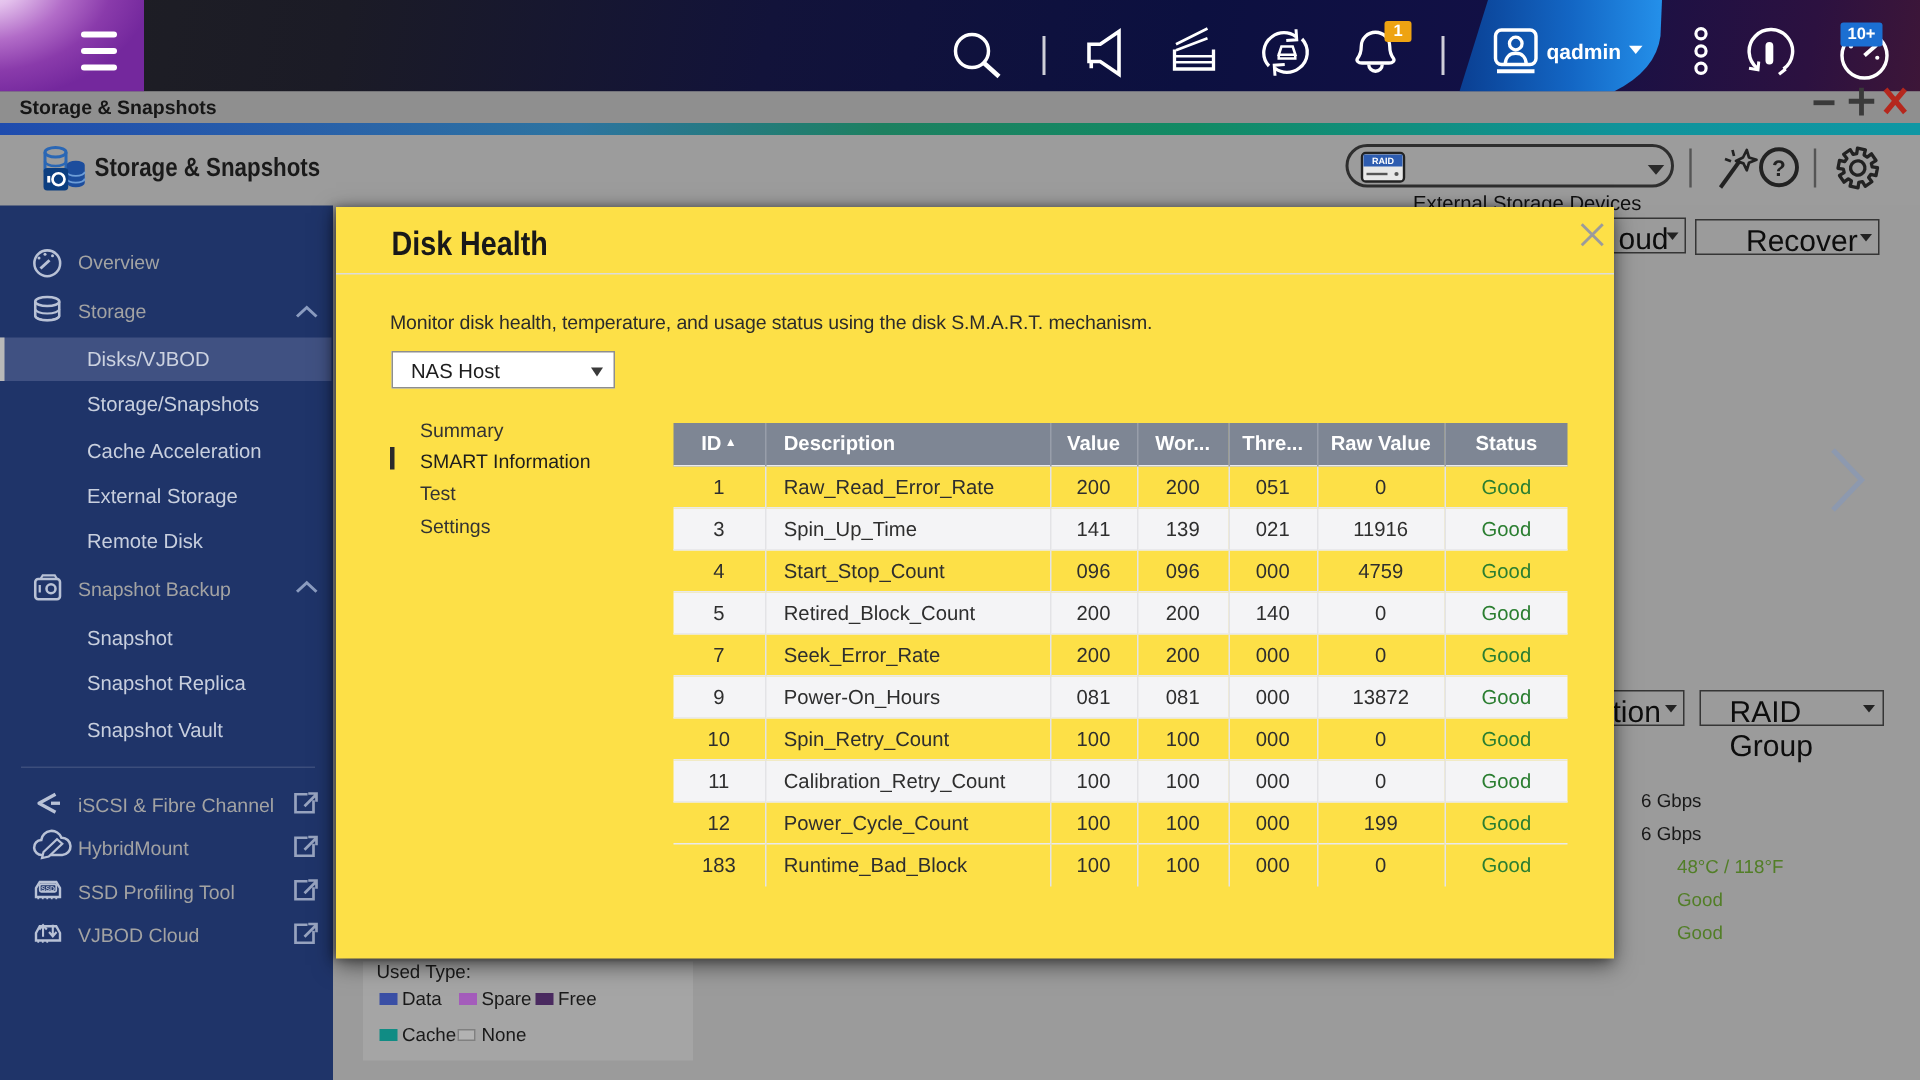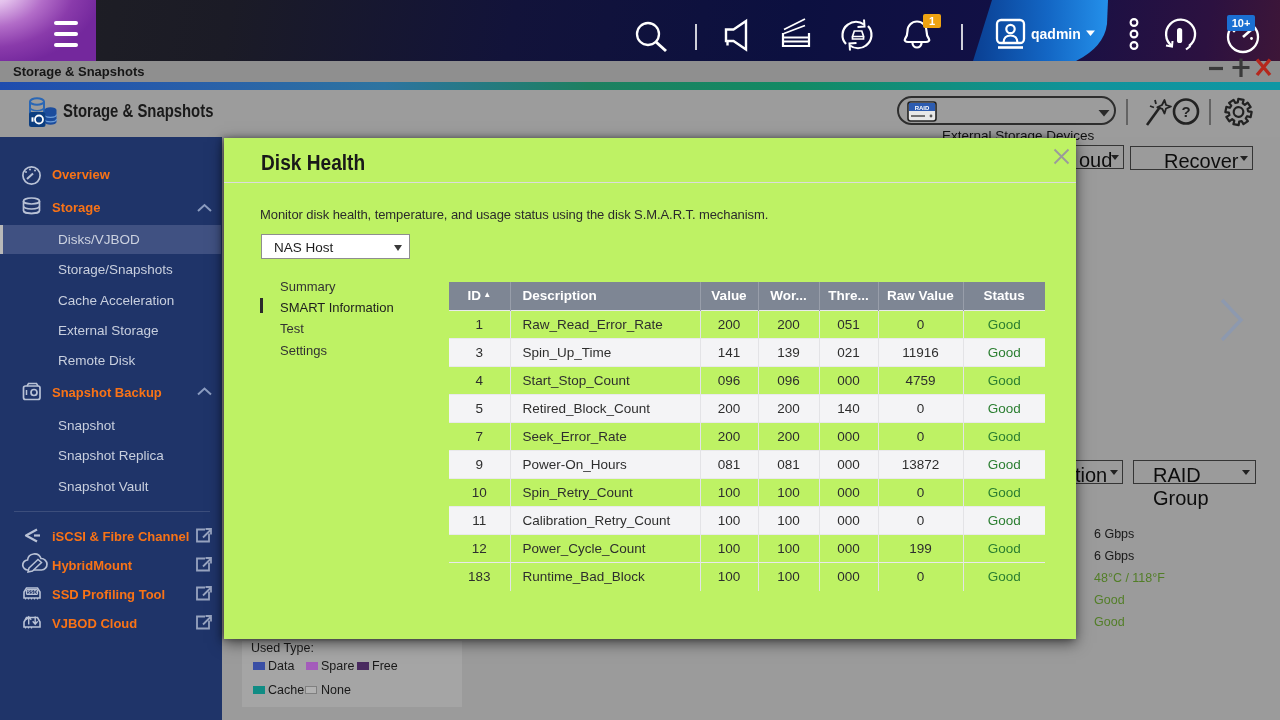--- a/index.html
+++ b/index.html
@@ -30,36 +30,36 @@
   background:linear-gradient(90deg,#1f4cae 0%,#2a63a8 18%,#2d74a0 30%,#1d8060 46%,#128a64 62%,#10939b 85%,#0f97a4 100%); }
 
 
 #appheader { position:absolute; left:0; top:90px; width:1280px; height:47px; background:#9c9c9c; }
 #appheader .title { position:absolute; left:63px; top:11px; font-size:17.5px; font-weight:bold; color:#1a1a1a; transform:scaleX(0.85); transform-origin:left top; white-space:nowrap; }
 #pill { position:absolute; left:897px; top:96px; width:219px; height:29px; border:2px solid #2e2e2e; border-radius:15px; }
 #pill .ptext { position:absolute; left:43px; top:5px; font-size:13.5px; color:#111;margin-top:25px; }
 
 
 #sidebar { position:absolute; left:0; top:137px; width:222px; height:583px; background:#1f3469; }
-.sitem { position:absolute; color:#f97316; font-size:13px; font-weight:bold; left:52px; }
+.sitem { position:absolute; color:#a3a3a3; font-size:13px; font-weight:normal; left:52px; }
 .subitem { position:absolute; color:#c8cfde; font-size:13.5px; left:58px; }
 #selrow { position:absolute; left:0; top:87.5px; width:221px; height:29px; background:#405182; }
 #selbar { position:absolute; left:0; top:87.5px; width:3px; height:29px; background:#b9b9b9; }
 #sidediv { position:absolute; left:14px; top:374px; width:196px; height:1px; background:rgba(255,255,255,0.13); }
 
 
 .gbtn { position:absolute; height:24px; border:1px solid #353535; color:#0d0d0d; font-size:20px; }
 .gbtn .c { position:absolute; width:0; height:0; border-left:4px solid transparent; border-right:4px solid transparent; border-top:5px solid #222; }
 .rtext { position:absolute; font-size:12.5px; color:#191919; }
-.rgreen { position:absolute; font-size:12.5px; color:#527e27; }
+.rgreen { position:absolute; font-size:12.5px; color:#527e27;margin-left:24px; }
 #legend { position:absolute; left:242px; top:641px; width:220px; height:66px; background:#a5a5a5; }
 .sw { position:absolute; width:12px; height:8px; }
 
 
-#modal { position:absolute; left:224px; top:138px; width:852px; height:501px; background:#bef264;
+#modal { position:absolute; left:224px; top:138px; width:852px; height:501px; background:#fde047;
   box-shadow:0 4px 14px rgba(0,0,0,0.55), -2px 0 6px rgba(0,0,0,0.35); }
 #modal h1 { position:absolute; left:37px; top:12px; font-size:22.5px; color:#191919; transform:scaleX(0.85); transform-origin:left top; white-space:nowrap; }
 #mdivider { position:absolute; left:0; top:44px; width:852px; height:1px; background:#dcdcdc; }
 #mdesc { position:absolute; left:36px; top:68.5px; font-size:13px; letter-spacing:-0.08px; color:#2b2b2b; }
 .sel { position:absolute; top:96px; height:25px; background:#fff; border:1px solid #8e8e8e; font-size:13.5px; color:#1d1d1d; }
 .sel .st { position:absolute; left:12px; top:4.5px; }
 .sel .sc { position:absolute; top:10px; width:0; height:0; border-left:4.5px solid transparent; border-right:4.5px solid transparent; border-top:6px solid #3a3a3a; }
 .mnav { position:absolute; left:56px; font-size:13px; color:#333; }
 #navbar { position:absolute; left:36px; top:160px; width:3px; height:15px; background:#2b2b2b; }
 

